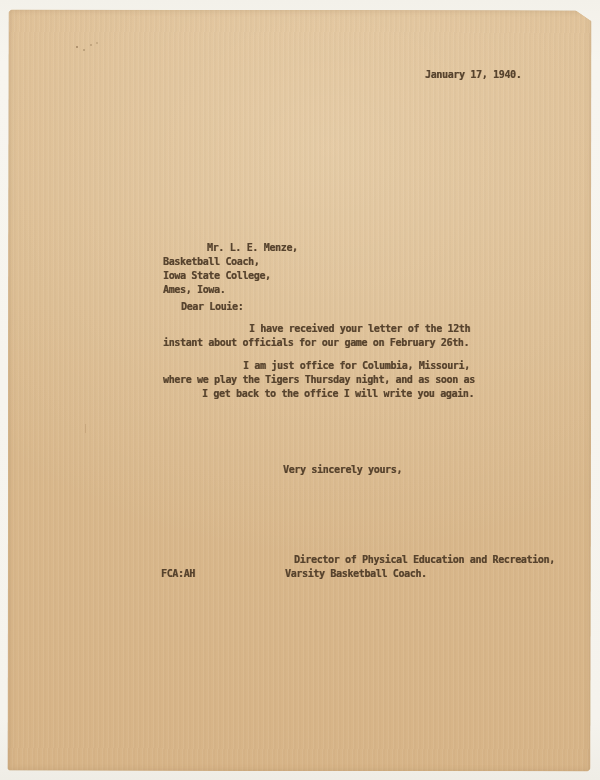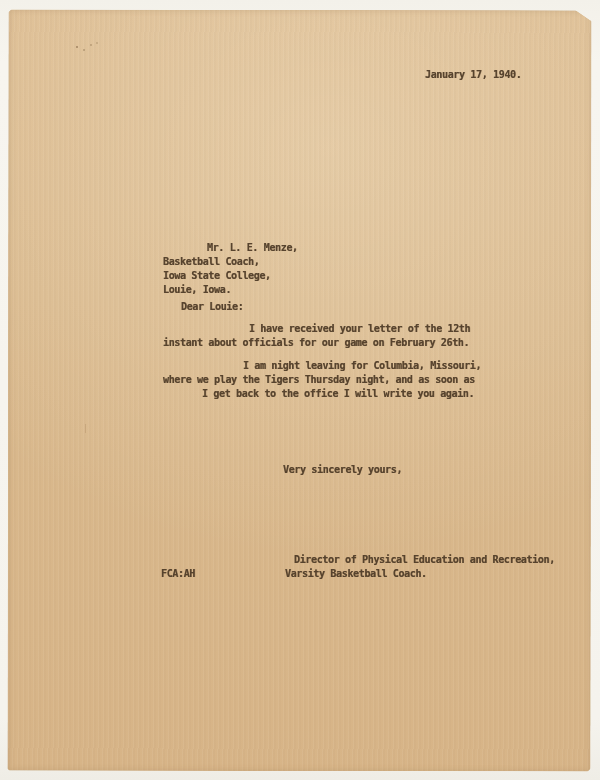--- a/index.html
+++ b/index.html
@@ -39,28 +39,28 @@
 <div class="speck" style="left:83px;top:49px;width:2px;height:2px;opacity:.7;"></div>
 <div class="speck" style="left:90px;top:44px;width:2px;height:2px;opacity:.6;"></div>
 <div class="speck" style="left:96px;top:42px;width:2px;height:2px;opacity:.5;"></div>
 <div class="faint-mark" style="left:85px;top:424px;width:1px;height:9px;"></div>
 
 <div class="line" style="left:425px;top:68px;">January 17, 1940.</div>
 
 <div class="line" style="left:163px;top:241px;margin-left:44px;">Mr. L. E. Menze,</div>
 <div class="line" style="left:163px;top:255px;">Basketball Coach,</div>
 <div class="line" style="left:163px;top:269px;">Iowa State College,</div>
-<div class="line" style="left:163px;top:283px;">Louie, Iowa.</div>
+<div class="line" style="left:163px;top:283px;">Ames, Iowa.</div>
 
 <div class="line" style="left:163px;top:300px;margin-left:18px;">Dear Louie:</div>
 
 <div class="line" style="left:243px;top:322px;margin-left:6px;">I have received your letter of the 12th</div>
 <div class="line" style="left:163px;top:336px;">instant about officials for our game on February 26th.</div>
 
-<div class="line" style="left:243px;top:359px;">I am night leaving for Columbia, Missouri,</div>
+<div class="line" style="left:243px;top:359px;">I am just office for Columbia, Missouri,</div>
 <div class="line" style="left:163px;top:373px;">where we play the Tigers Thursday night, and as soon as</div>
 <div class="line" style="left:163px;top:387px;margin-left:39px;">I get back to the office I will write you again.</div>
 
 <div class="line" style="left:283px;top:463px;">Very sincerely yours,</div>
 
 <div class="line" style="left:294px;top:553px;">Director of Physical Education and Recreation,</div>
 <div class="line" style="left:285px;top:567px;">Varsity Basketball Coach.</div>
 <div class="line" style="left:161px;top:567px;">FCA:AH</div>
 
 </body></html>

